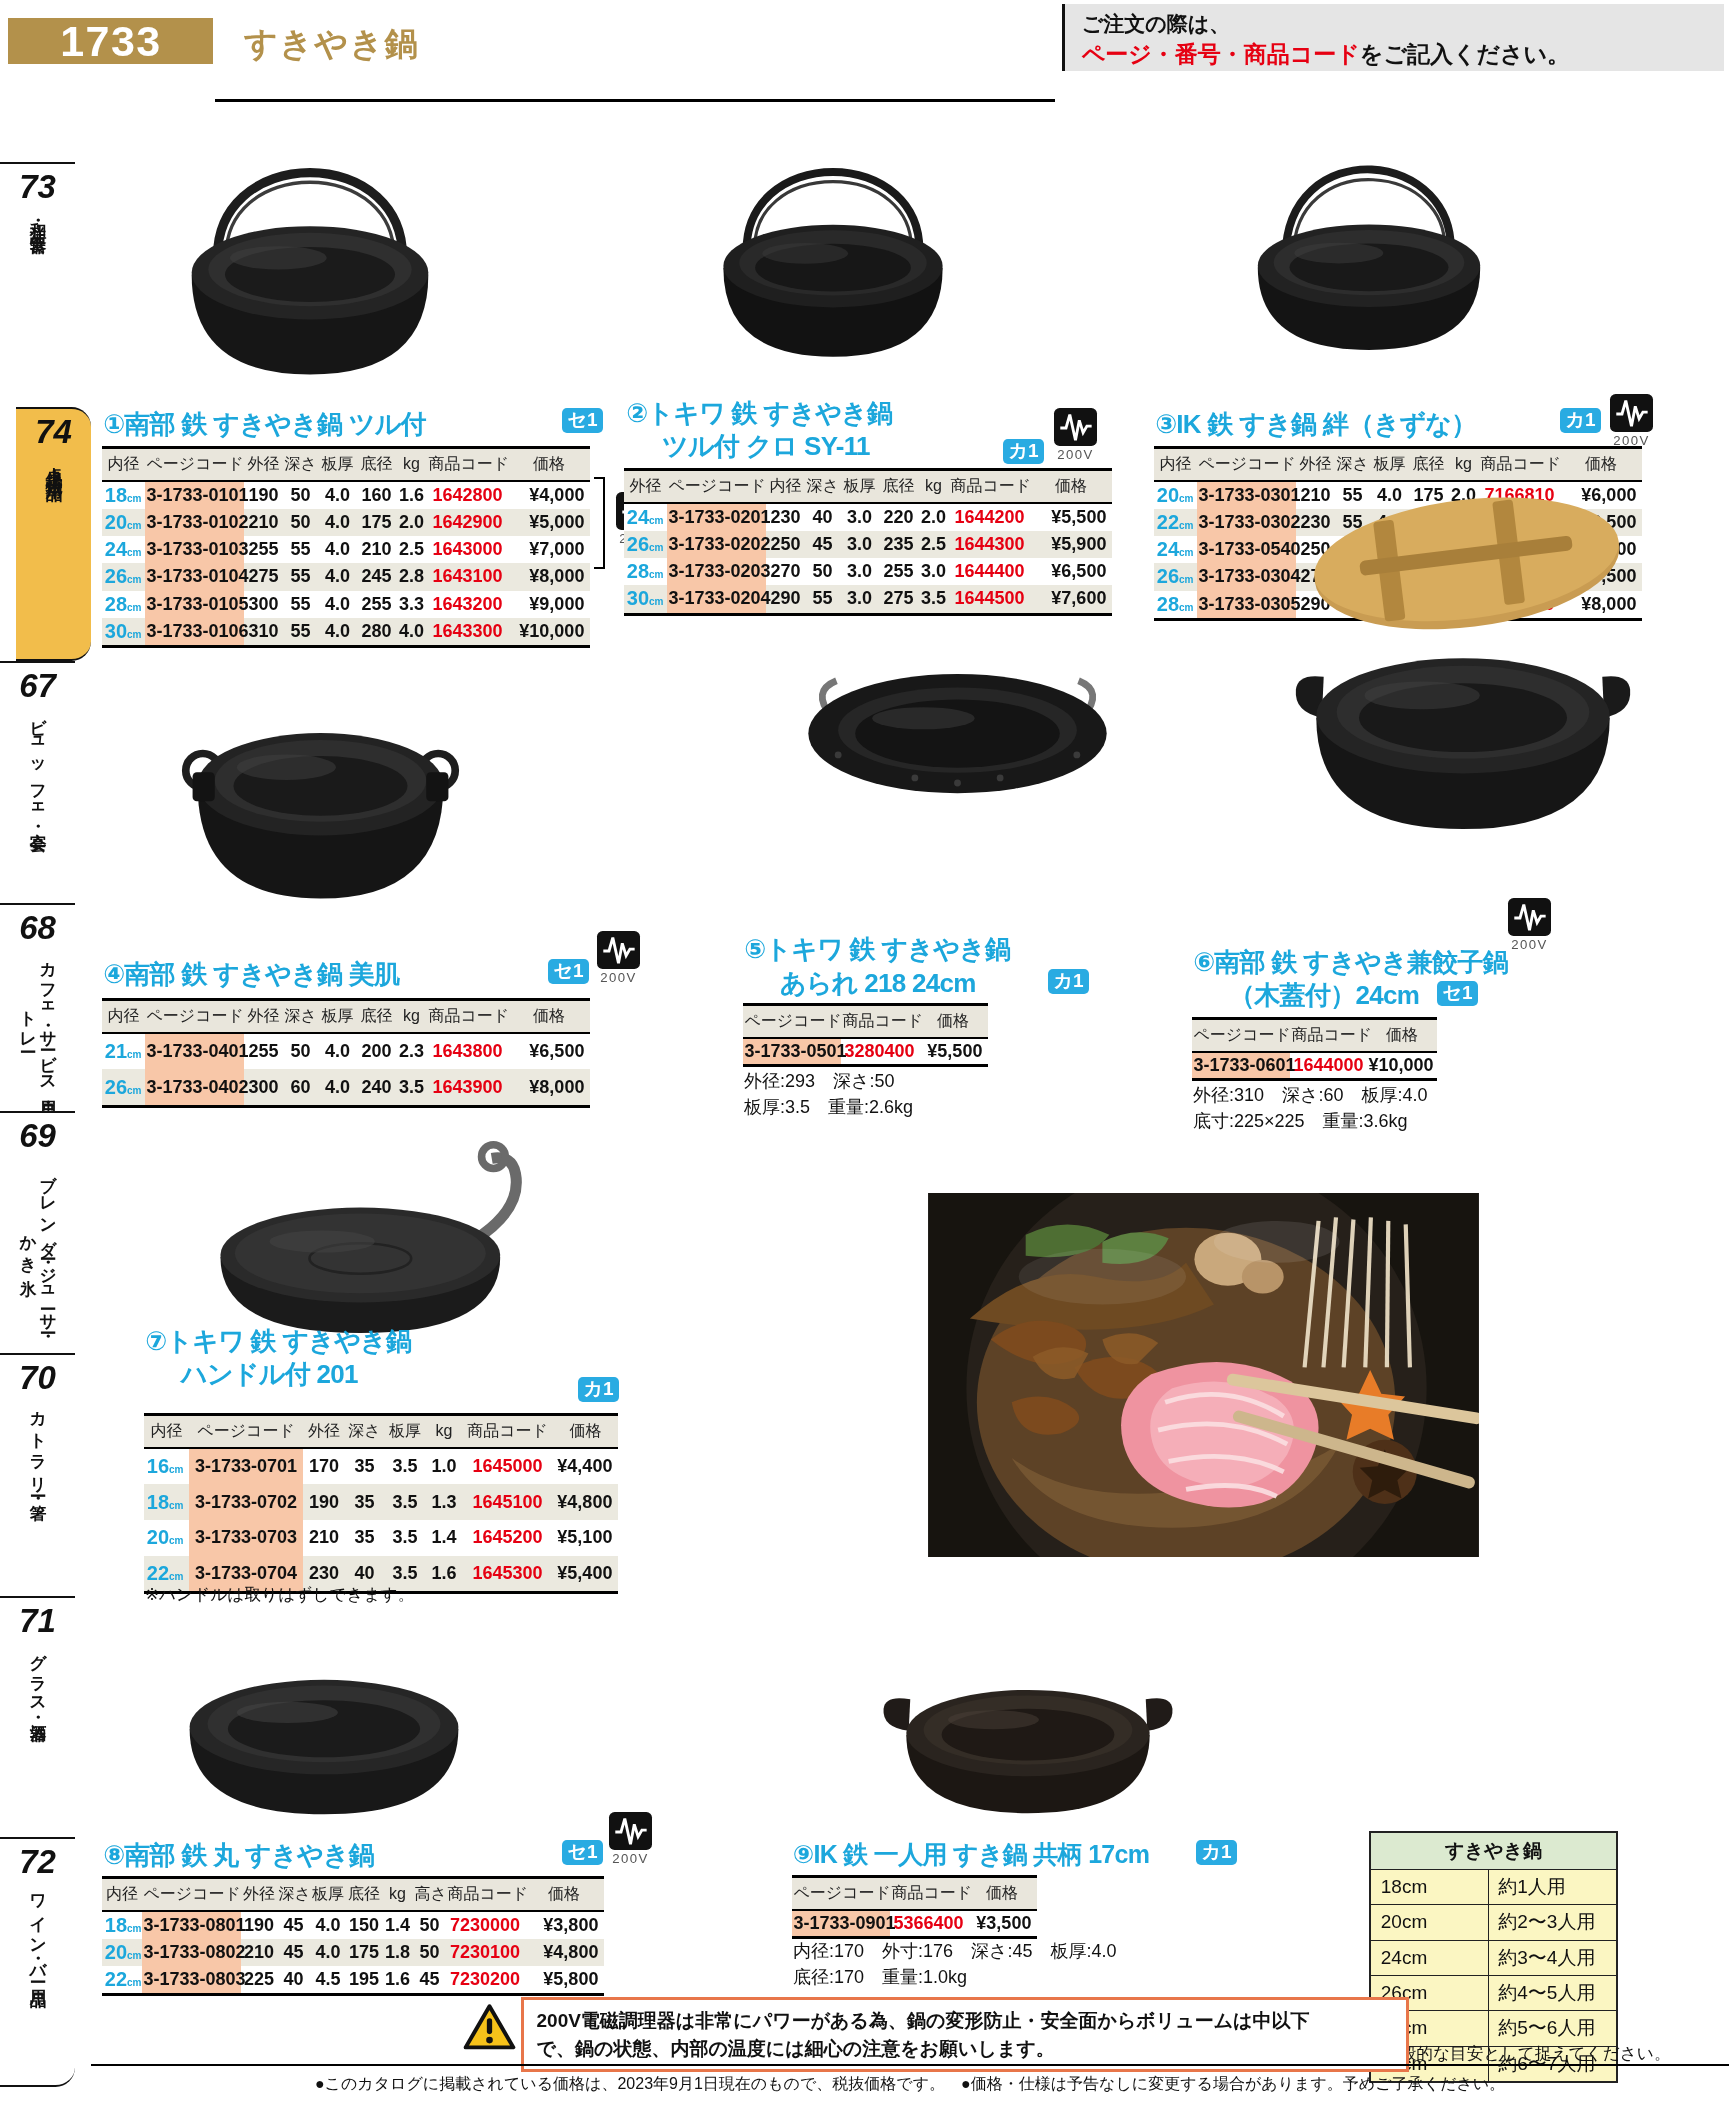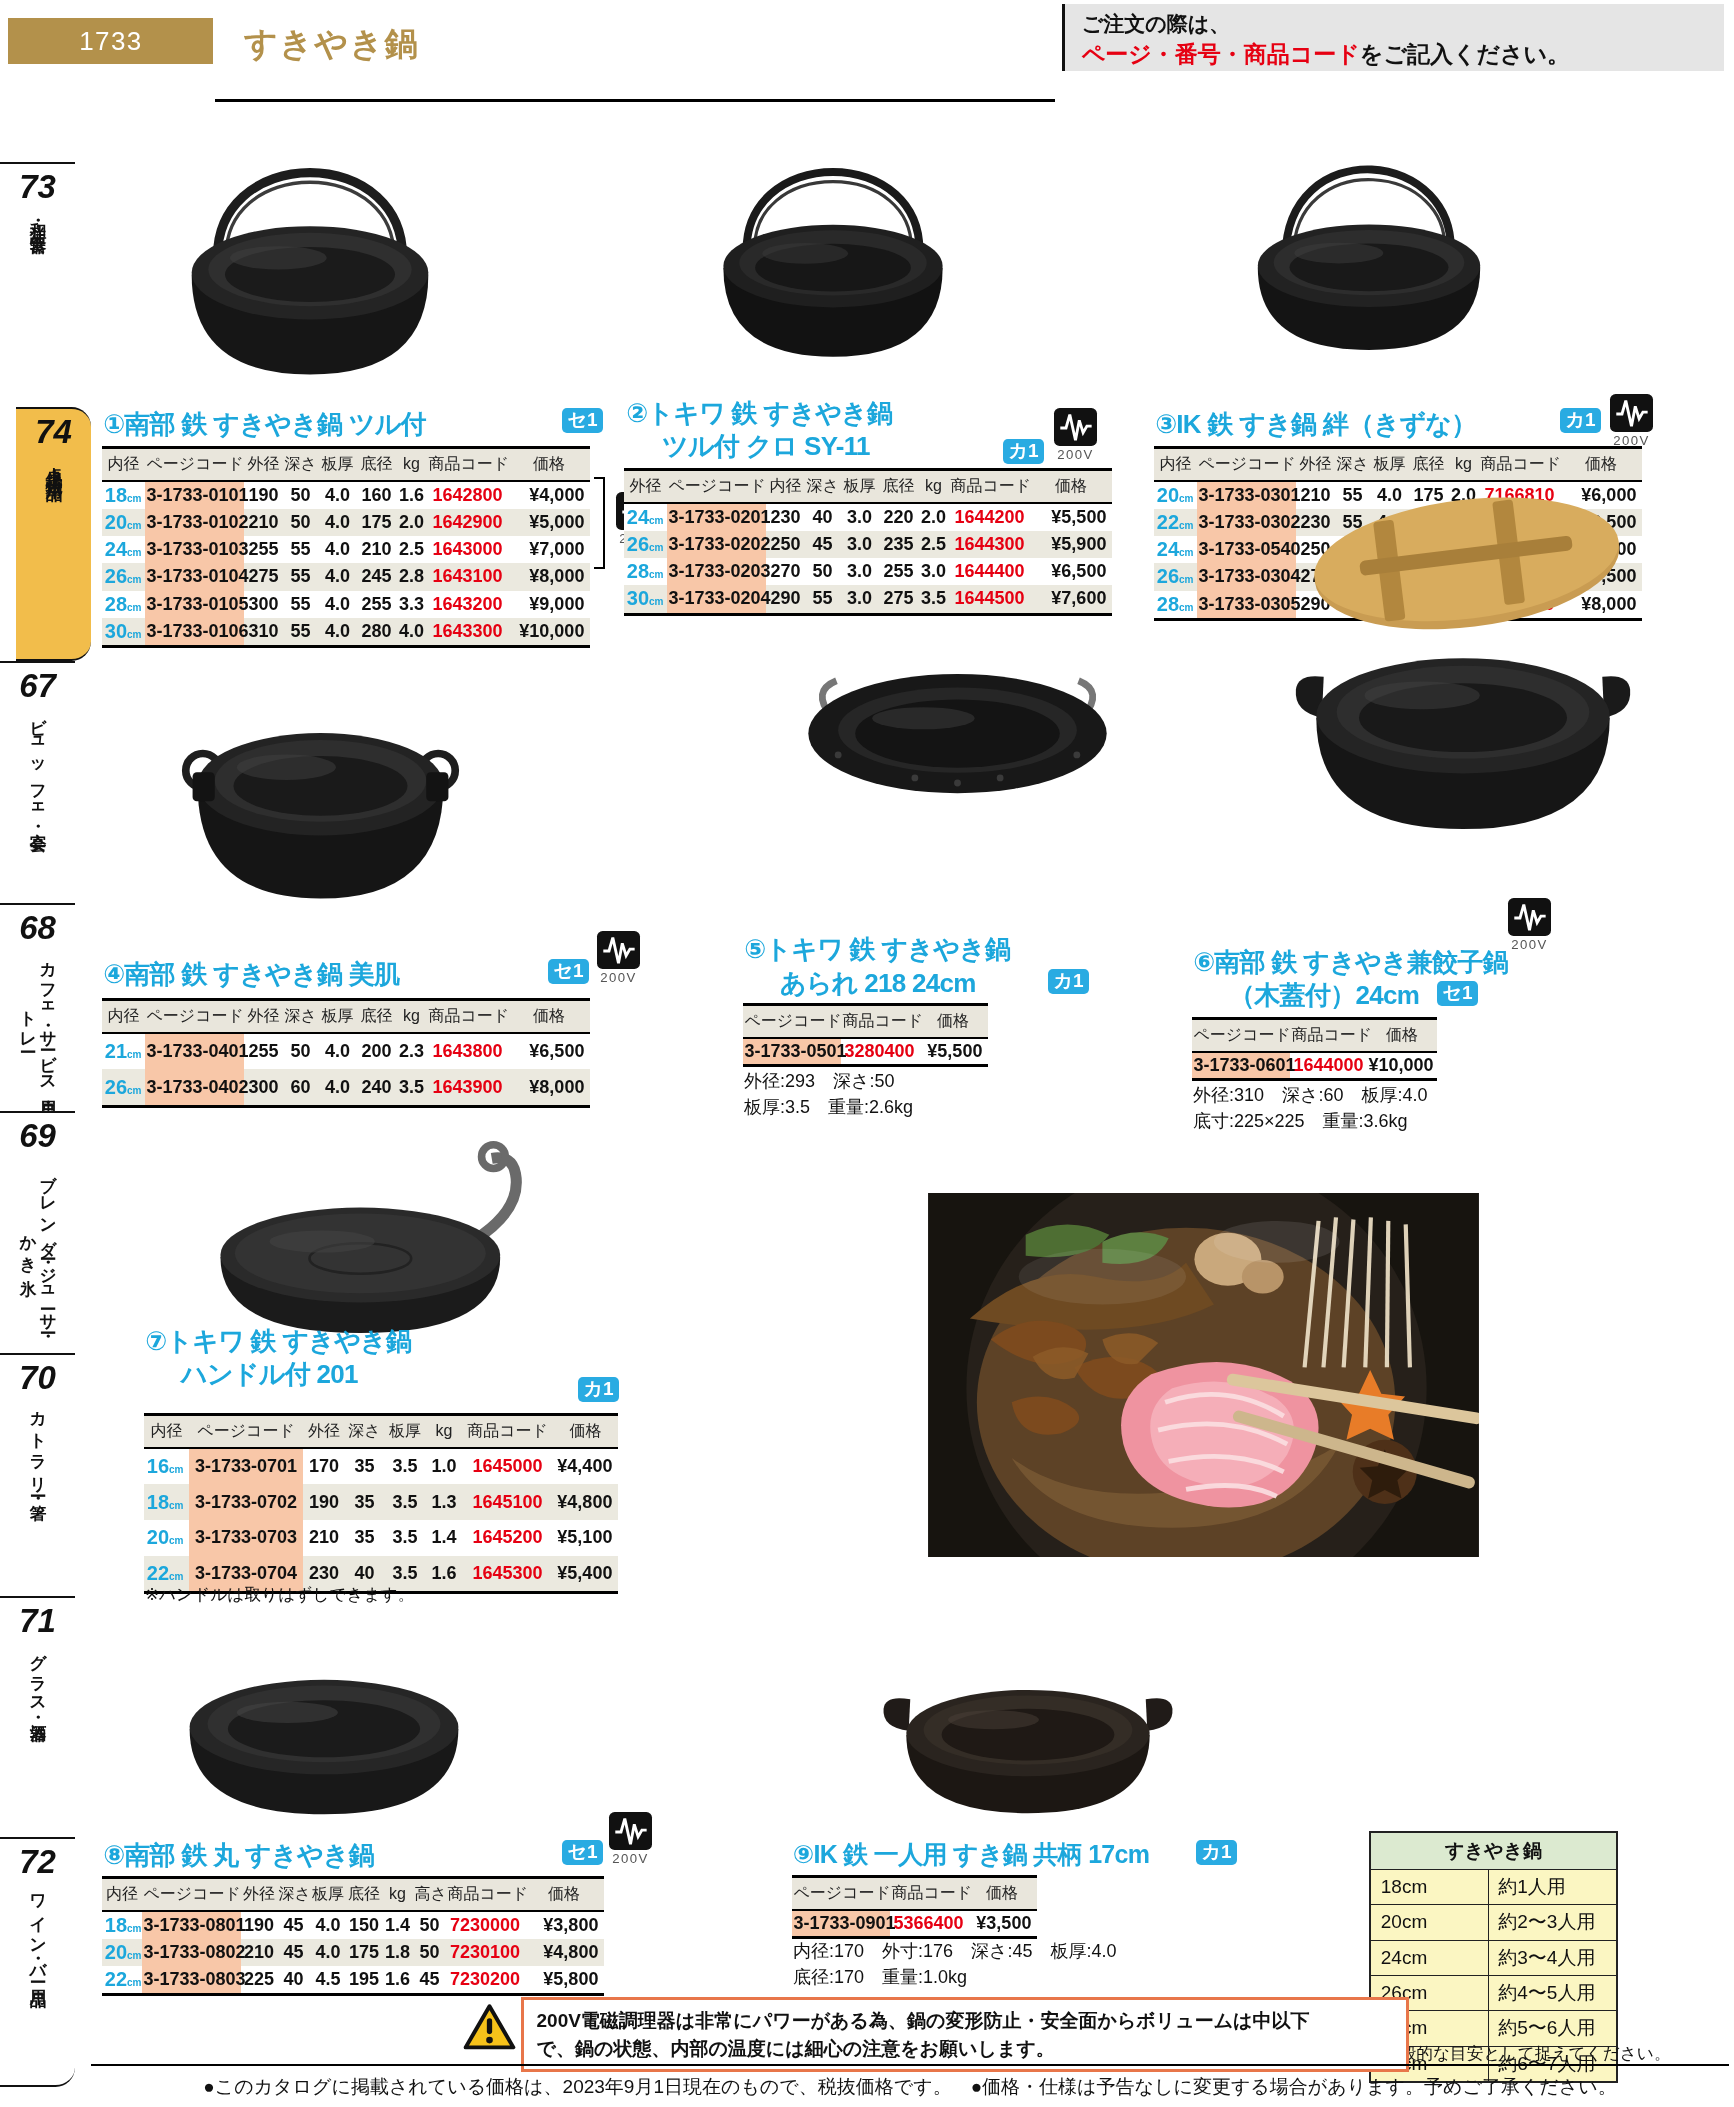--- a/index.html
+++ b/index.html
@@ -8,21 +8,21 @@
     --warnborder:#e8764a; --badgeblue:#29abe2; --sideactive:#f2bd4b;
   }
   *{margin:0;padding:0;box-sizing:border-box;}
   html,body{background:#888;}
   #page{position:relative;width:1734px;height:2108px;background:#fff;overflow:hidden;
     font-family:"Liberation Sans","DejaVu Sans",sans-serif;color:#111;}
   .abs{position:absolute;}
 
   
   .gold-num{left:8.4px;top:18px;width:205px;height:46px;background:var(--gold);
-    color:#fff;font-size:26px;font-weight:400;text-align:center;line-height:46px;letter-spacing:1.4px;}
+    color:#fff;font-size:43px;font-weight:700;text-align:center;line-height:46px;letter-spacing:1.4px;}
   .page-title{left:244px;top:22px;font-size:33px;font-weight:800;color:var(--gold);letter-spacing:1.4px;}
   .head-rule{left:215px;top:99px;width:840px;height:2.8px;background:#000;}
   .order-box{left:1062px;top:4.2px;width:662px;height:67px;background:#e5e5e5;
     border-left:3.5px solid #111;padding:5.6px 0 0 16.7px;}
   .order-l1{font-size:21px;font-weight:700;}
   .order-l2{font-size:23px;font-weight:800;margin-top:1.4px;}
   .order-l2 .hl{color:var(--red);}
 
   
   .tab{left:0;width:75px;border-top:2.1px solid #111;background:#fff;text-align:center;}
@@ -61,21 +61,21 @@
   
   table.guide{border-collapse:collapse;table-layout:fixed;width:100%;border:2.8px solid #222;}
   table.guide th{background:var(--guidegreen);font-size:19px;font-weight:700;border:1.4px solid #222;padding:4.9px;}
   table.guide td{background:var(--guideyellow);font-size:19px;font-weight:500;border:1.4px solid #222;
     padding:4.2px 0 4.2px 9.8px;text-align:left;}
 
   
   .warnbox{border:3.5px solid var(--warnborder);background:#fff;padding:7px 12.5px;}
   .warnbox div{font-size:19px;font-weight:600;line-height:1.45;white-space:nowrap;}
   .footer-rule{left:91px;top:2064px;width:1638px;height:2.1px;background:#000;}
-  .footer{left:98px;top:2074px;width:1624px;text-align:center;font-size:19px;font-weight:500;}
+  .footer{left:98px;top:2074px;width:1624px;text-align:center;font-size:16px;font-weight:500;}
   svg{display:block;}
 </style>
 </head>
 <body>
 
 <div id="page">
 
   <div class="abs gold-num">1733</div>
   <div class="abs page-title">すきやき鍋</div>
   <div class="abs head-rule"></div>

